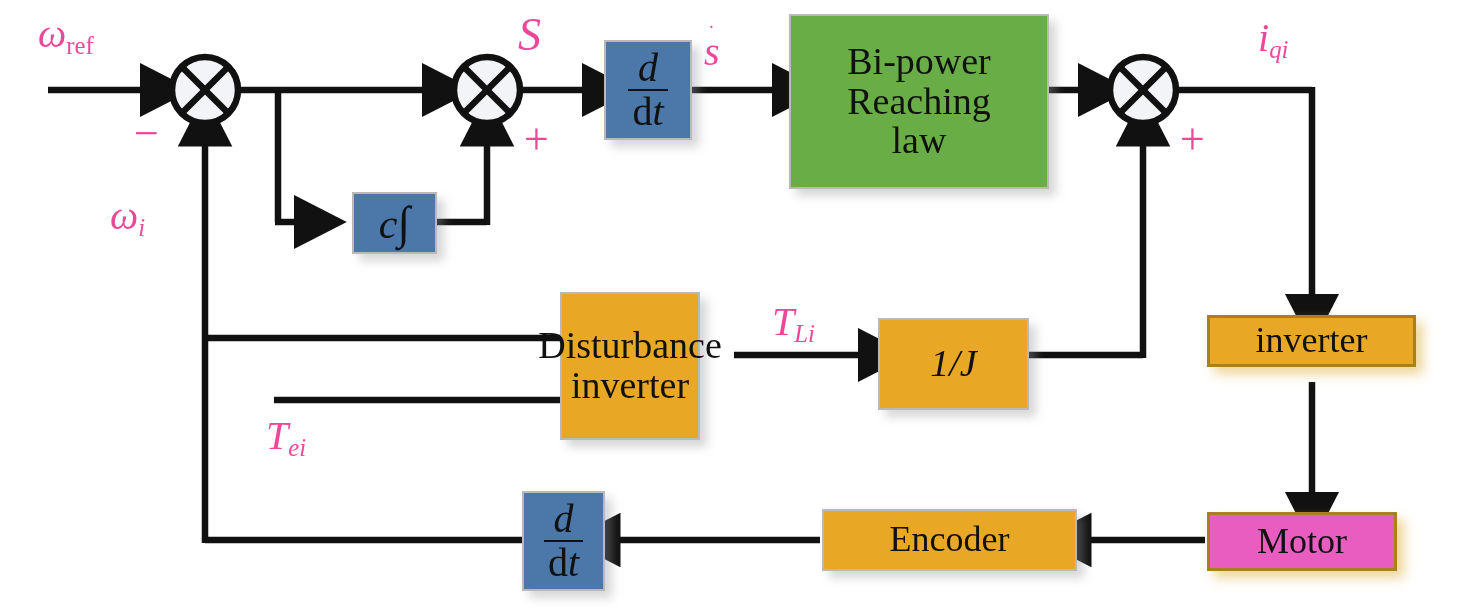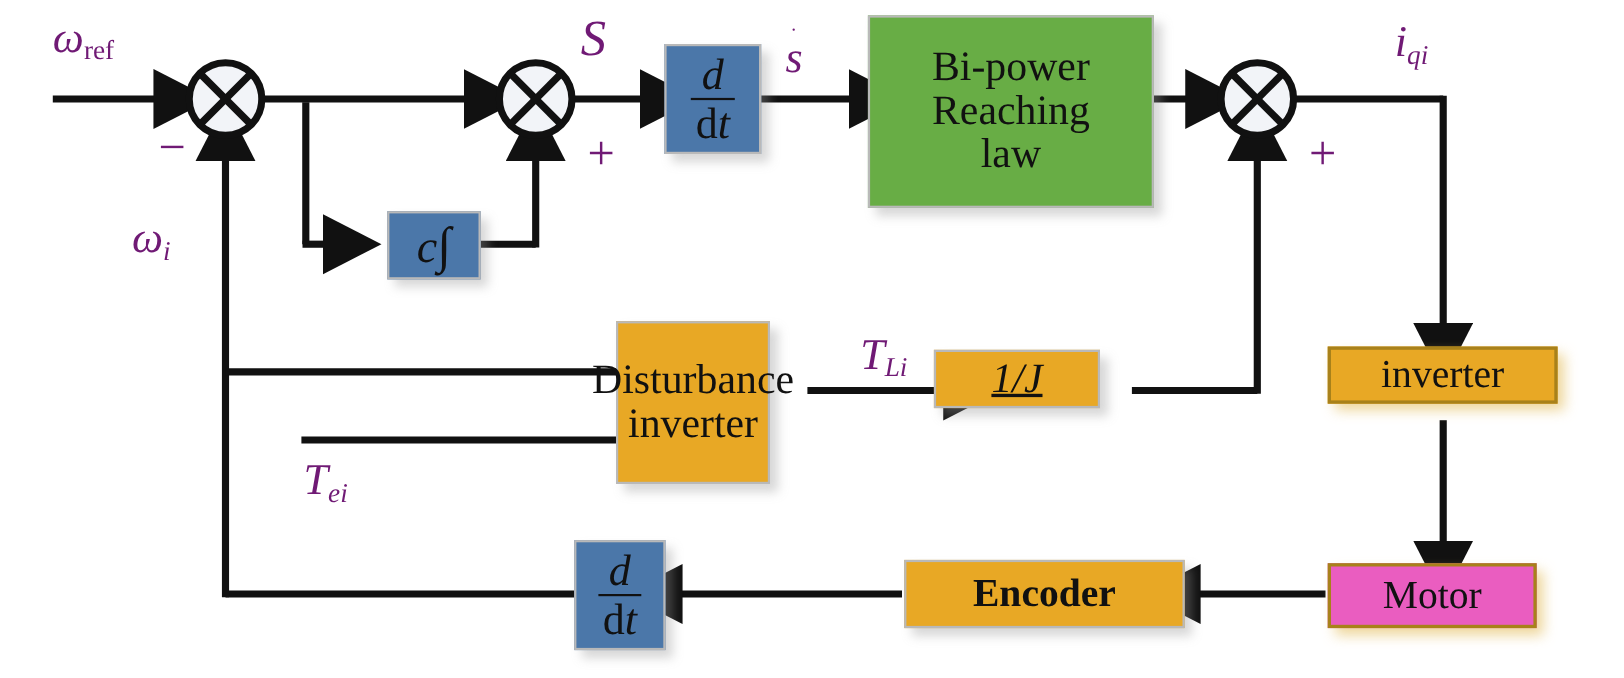--- a/index.html
+++ b/index.html
@@ -64,24 +64,23 @@
     display: block;
     border-top: 2.5px solid #111111;
     padding: 1px 4px 0 4px;
     font-style: normal;
   }
   .frac .den i { font-style: italic; }
 
   
   .lbl {
     position: absolute;
-    color: #701a75;
+    color: #ec4899;
     white-space: nowrap;
     z-index: 4;
-    margin-left: 10px;
   }
   .lbl-var {
     font-style: italic;
     font-size: 40px;
   }
   .sub {
     font-size: 0.62em;
     vertical-align: -0.28em;
     font-style: italic;
   }
@@ -199,33 +198,33 @@
     </div>
   </div>
 
   <div class="blk blk-amber" style="left:560px; top:292px; width:140px; height:148px;">
     <div class="blk-text" style="width:260px;">
       <div>Disturbance</div>
       <div>inverter</div>
     </div>
   </div>
 
-  <div class="blk blk-amber" style="left:849px; top:318px; width:151px; height:53px;text-decoration:underline;">
+  <div class="blk blk-amber" style="left:878px; top:318px; width:151px; height:92px;">
     <span class="blk-text" style="font-style:italic;">1/J</span>
   </div>
 
   <div class="blk blk-inverter" style="left:1207px; top:315px; width:209px; height:52px;">
     <span class="blk-text-sm">inverter</span>
   </div>
 
   <div class="blk blk-motor" style="left:1207px; top:512px; width:190px; height:59px;">
     <span class="blk-text-sm">Motor</span>
   </div>
 
-  <div class="blk blk-amber" style="left:822px; top:509px; width:255px; height:62px;font-weight:bold;">
+  <div class="blk blk-amber" style="left:822px; top:509px; width:255px; height:62px;">
     <span class="blk-text-sm">Encoder</span>
   </div>
 
   <div class="blk blk-blue" style="left:522px; top:491px; width:83px; height:100px;">
     <span class="frac">
       <span class="num">d</span>
       <span class="den"><span>d</span><i>t</i></span>
     </span>
   </div>
 

